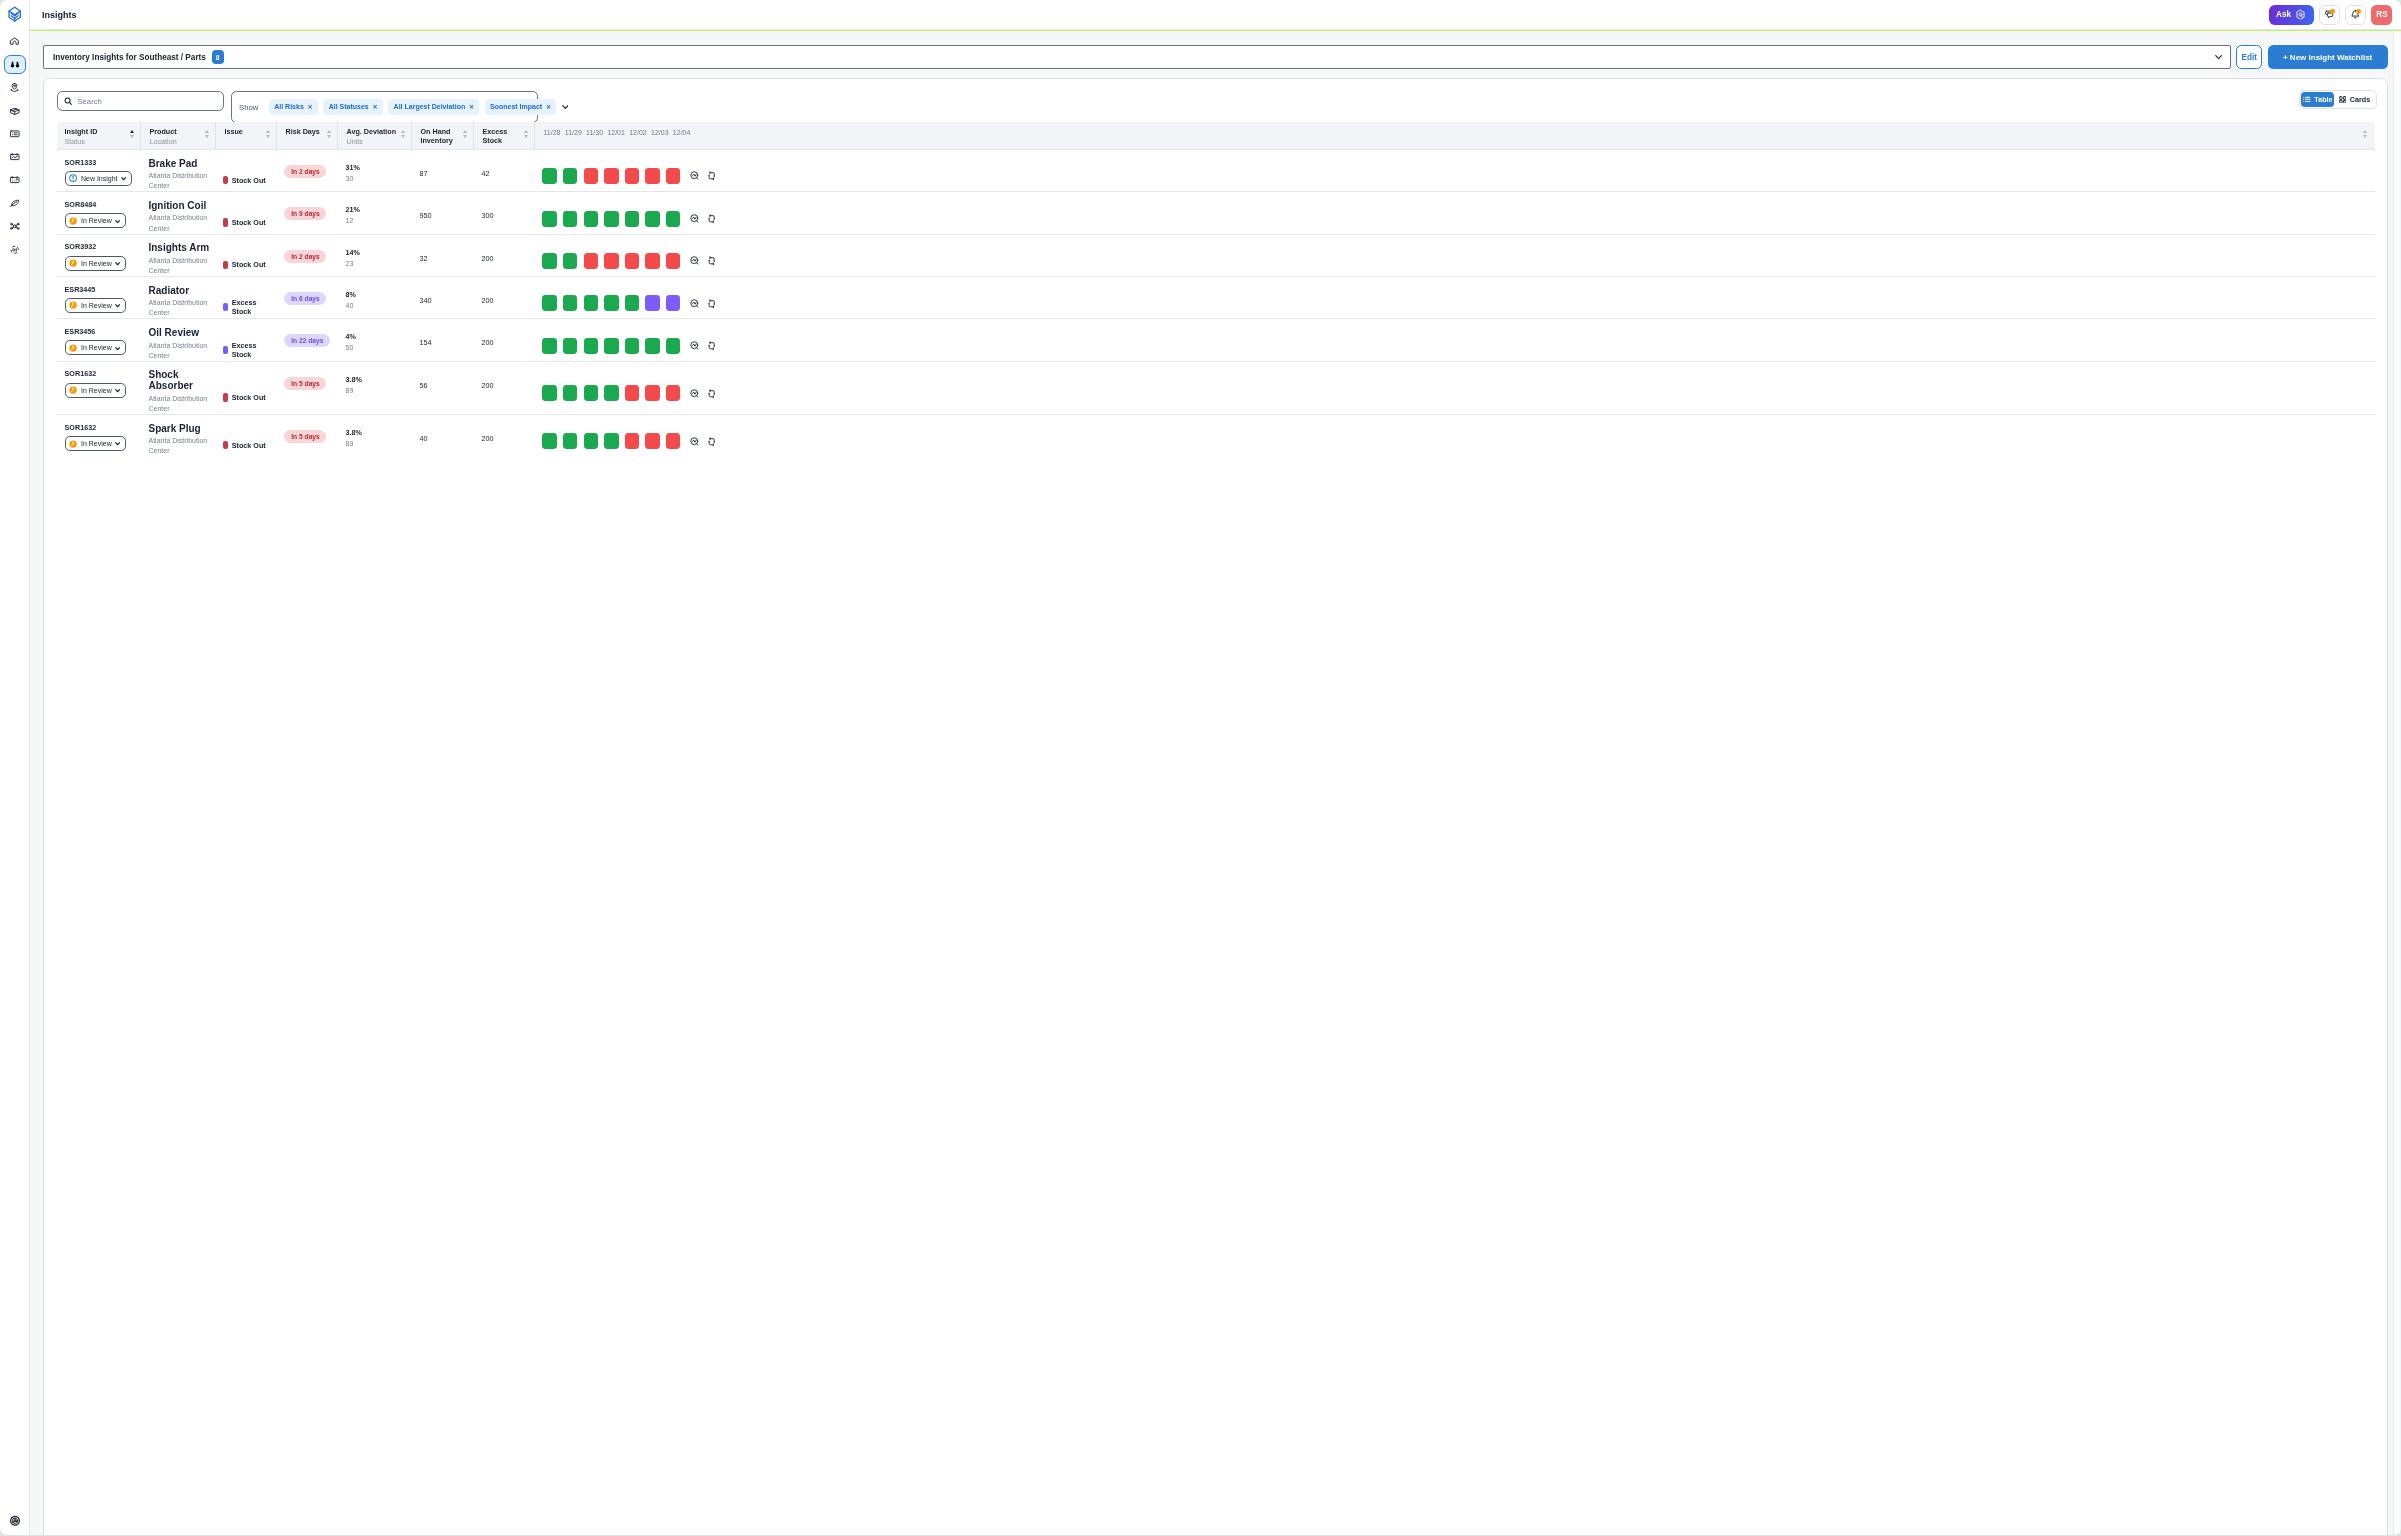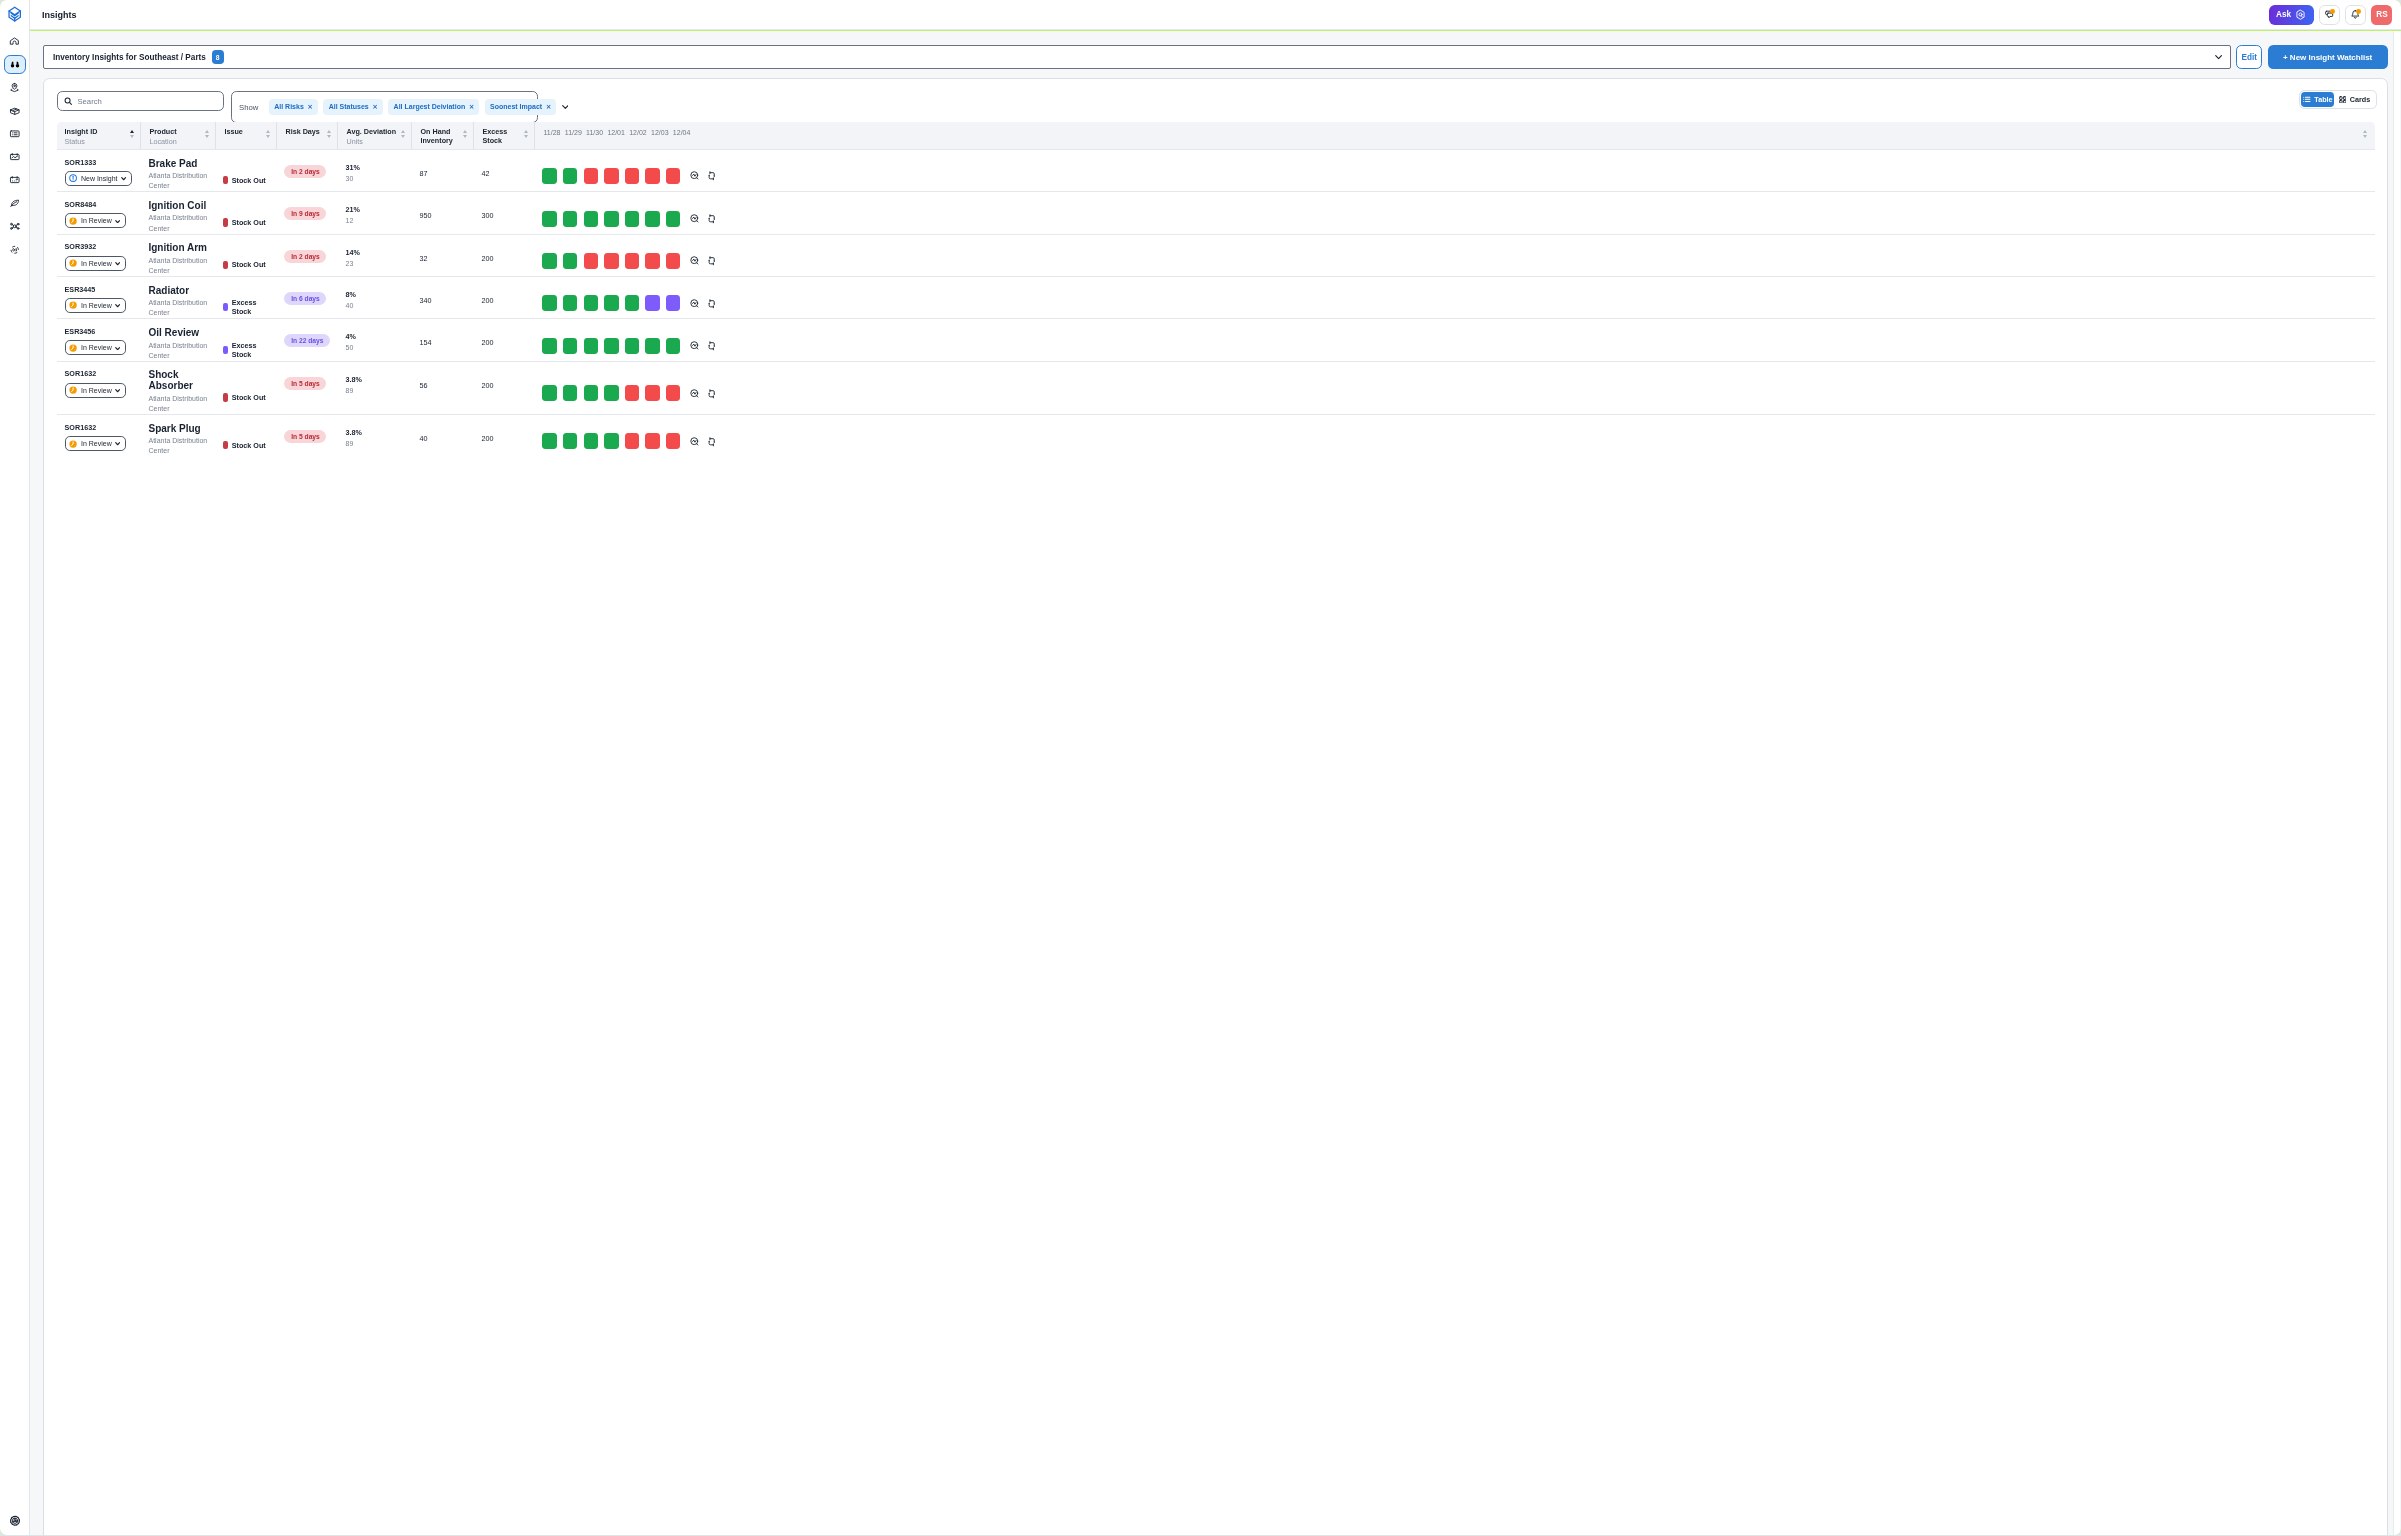--- a/index.html
+++ b/index.html
@@ -540,21 +540,21 @@
         </svg>
         <span class="status-label">In Review</span>
         <span class="chip-chev">
           <svg width="5.3" height="3.8" viewBox="0 0 11 8">
                       <path d="M1.5 1.5 L5.5 5.8 L9.5 1.5"></path>
                     </svg>
         </span>
       </div>
     </div>
     <div class="td">
-      <div class="product">Ignition Arm</div>
+      <div class="product">Insights Arm</div>
       <div class="location">Atlanta Distribution Center</div>
     </div>
     <div class="td td-issue">
       <span class="issue-dot"></span>
       <span class="issue-label">Stock Out</span>
     </div>
     <div class="td td-risk">
       <span class="risk-pill">In 2 days</span>
     </div>
     <div class="td td-dev">

